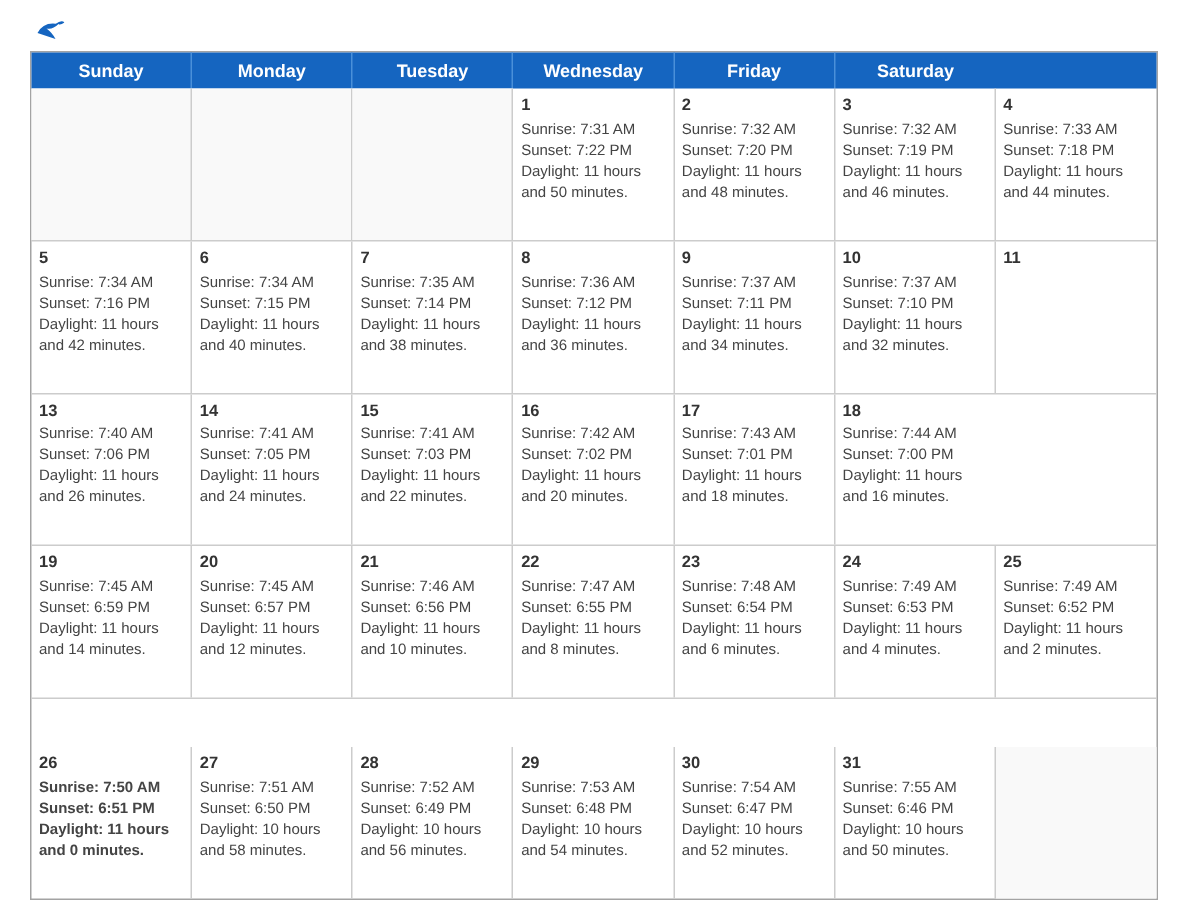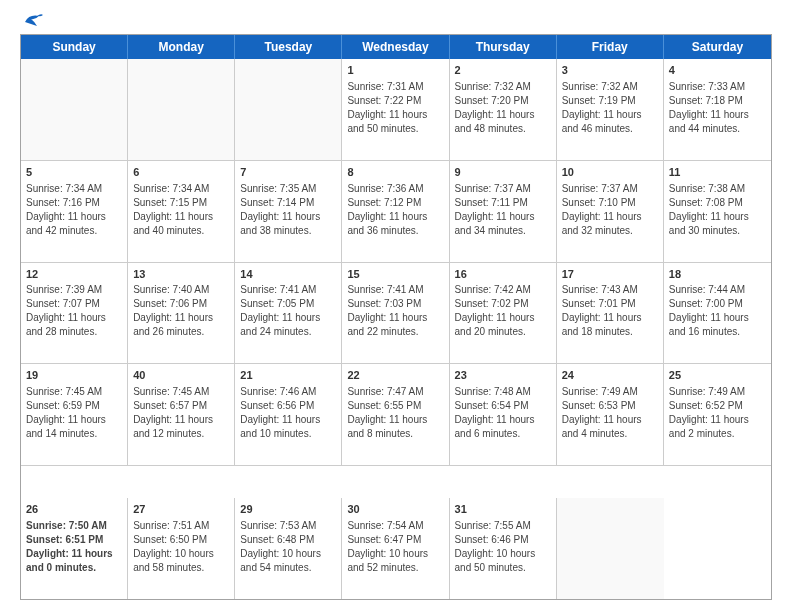--- a/index.html
+++ b/index.html
@@ -118,21 +118,20 @@
       <div class="location"></div>
     </div>
   </div>
 
   <div class="calendar">
     <div class="cal-header-row">
     <div class="cal-header-cell">Sunday</div>
         <div class="cal-header-cell">Monday</div>
         <div class="cal-header-cell">Tuesday</div>
         <div class="cal-header-cell">Wednesday</div>
-        <div class="cal-header-cell">Thursday</div>
         <div class="cal-header-cell">Friday</div>
         <div class="cal-header-cell">Saturday</div>
       </div>
     <div class="cal-body">
     <div class="cal-row">
           <div class="cal-cell empty"></div>
           <div class="cal-cell empty"></div>
           <div class="cal-cell empty"></div>
           <div class="cal-cell"><span class="day-num">1</span><span class="cell-info" style="white-space: pre-line;">Sunrise: 7:31 AM
 Sunset: 7:22 PM
@@ -159,28 +158,23 @@
 Daylight: 11 hours and 38 minutes.</span></div>
           <div class="cal-cell"><span class="day-num">8</span><span class="cell-info" style="white-space: pre-line;">Sunrise: 7:36 AM
 Sunset: 7:12 PM
 Daylight: 11 hours and 36 minutes.</span></div>
           <div class="cal-cell"><span class="day-num">9</span><span class="cell-info" style="white-space: pre-line;">Sunrise: 7:37 AM
 Sunset: 7:11 PM
 Daylight: 11 hours and 34 minutes.</span></div>
           <div class="cal-cell"><span class="day-num">10</span><span class="cell-info" style="white-space: pre-line;">Sunrise: 7:37 AM
 Sunset: 7:10 PM
 Daylight: 11 hours and 32 minutes.</span></div>
-          <div class="cal-cell"><span class="day-num">11</span><span class="cell-info" style="white-space: pre-line;">Sunrise: 7:38 AM
-Sunset: 7:08 PM
-Daylight: 11 hours and 30 minutes.</span></div>
-        </div>
-        <div class="cal-row">
-          <div class="cal-cell"><span class="day-num">12</span><span class="cell-info" style="white-space: pre-line;">Sunrise: 7:39 AM
-Sunset: 7:07 PM
-Daylight: 11 hours and 28 minutes.</span></div>
+          <div class="cal-cell"><span class="day-num">11</span></div>
+        </div>
+        <div class="cal-row">
           <div class="cal-cell"><span class="day-num">13</span><span class="cell-info" style="white-space: pre-line;">Sunrise: 7:40 AM
 Sunset: 7:06 PM
 Daylight: 11 hours and 26 minutes.</span></div>
           <div class="cal-cell"><span class="day-num">14</span><span class="cell-info" style="white-space: pre-line;">Sunrise: 7:41 AM
 Sunset: 7:05 PM
 Daylight: 11 hours and 24 minutes.</span></div>
           <div class="cal-cell"><span class="day-num">15</span><span class="cell-info" style="white-space: pre-line;">Sunrise: 7:41 AM
 Sunset: 7:03 PM
 Daylight: 11 hours and 22 minutes.</span></div>
           <div class="cal-cell"><span class="day-num">16</span><span class="cell-info" style="white-space: pre-line;">Sunrise: 7:42 AM
@@ -190,21 +184,21 @@
 Sunset: 7:01 PM
 Daylight: 11 hours and 18 minutes.</span></div>
           <div class="cal-cell"><span class="day-num">18</span><span class="cell-info" style="white-space: pre-line;">Sunrise: 7:44 AM
 Sunset: 7:00 PM
 Daylight: 11 hours and 16 minutes.</span></div>
         </div>
         <div class="cal-row">
           <div class="cal-cell"><span class="day-num">19</span><span class="cell-info" style="white-space: pre-line;">Sunrise: 7:45 AM
 Sunset: 6:59 PM
 Daylight: 11 hours and 14 minutes.</span></div>
-          <div class="cal-cell"><span class="day-num">40</span><span class="cell-info" style="white-space: pre-line;">Sunrise: 7:45 AM
+          <div class="cal-cell"><span class="day-num">20</span><span class="cell-info" style="white-space: pre-line;">Sunrise: 7:45 AM
 Sunset: 6:57 PM
 Daylight: 11 hours and 12 minutes.</span></div>
           <div class="cal-cell"><span class="day-num">21</span><span class="cell-info" style="white-space: pre-line;">Sunrise: 7:46 AM
 Sunset: 6:56 PM
 Daylight: 11 hours and 10 minutes.</span></div>
           <div class="cal-cell"><span class="day-num">22</span><span class="cell-info" style="white-space: pre-line;">Sunrise: 7:47 AM
 Sunset: 6:55 PM
 Daylight: 11 hours and 8 minutes.</span></div>
           <div class="cal-cell"><span class="day-num">23</span><span class="cell-info" style="white-space: pre-line;">Sunrise: 7:48 AM
 Sunset: 6:54 PM
@@ -216,20 +210,23 @@
 Sunset: 6:52 PM
 Daylight: 11 hours and 2 minutes.</span></div>
         </div>
         <div class="cal-row">
           <div class="cal-cell"><span class="day-num">26</span><span class="cell-info" style="white-space: pre-line; font-weight: bold;">Sunrise: 7:50 AM
 Sunset: 6:51 PM
 Daylight: 11 hours and 0 minutes.</span></div>
           <div class="cal-cell"><span class="day-num">27</span><span class="cell-info" style="white-space: pre-line; text-align: center;">Sunrise: 7:51 AM
 Sunset: 6:50 PM
 Daylight: 10 hours and 58 minutes.</span></div>
+          <div class="cal-cell"><span class="day-num">28</span><span class="cell-info" style="white-space: pre-line;">Sunrise: 7:52 AM
+Sunset: 6:49 PM
+Daylight: 10 hours and 56 minutes.</span></div>
           <div class="cal-cell"><span class="day-num">29</span><span class="cell-info" style="white-space: pre-line;">Sunrise: 7:53 AM
 Sunset: 6:48 PM
 Daylight: 10 hours and 54 minutes.</span></div>
           <div class="cal-cell"><span class="day-num">30</span><span class="cell-info" style="white-space: pre-line;">Sunrise: 7:54 AM
 Sunset: 6:47 PM
 Daylight: 10 hours and 52 minutes.</span></div>
           <div class="cal-cell"><span class="day-num">31</span><span class="cell-info" style="white-space: pre-line;">Sunrise: 7:55 AM
 Sunset: 6:46 PM
 Daylight: 10 hours and 50 minutes.</span></div>
           <div class="cal-cell empty"></div>

